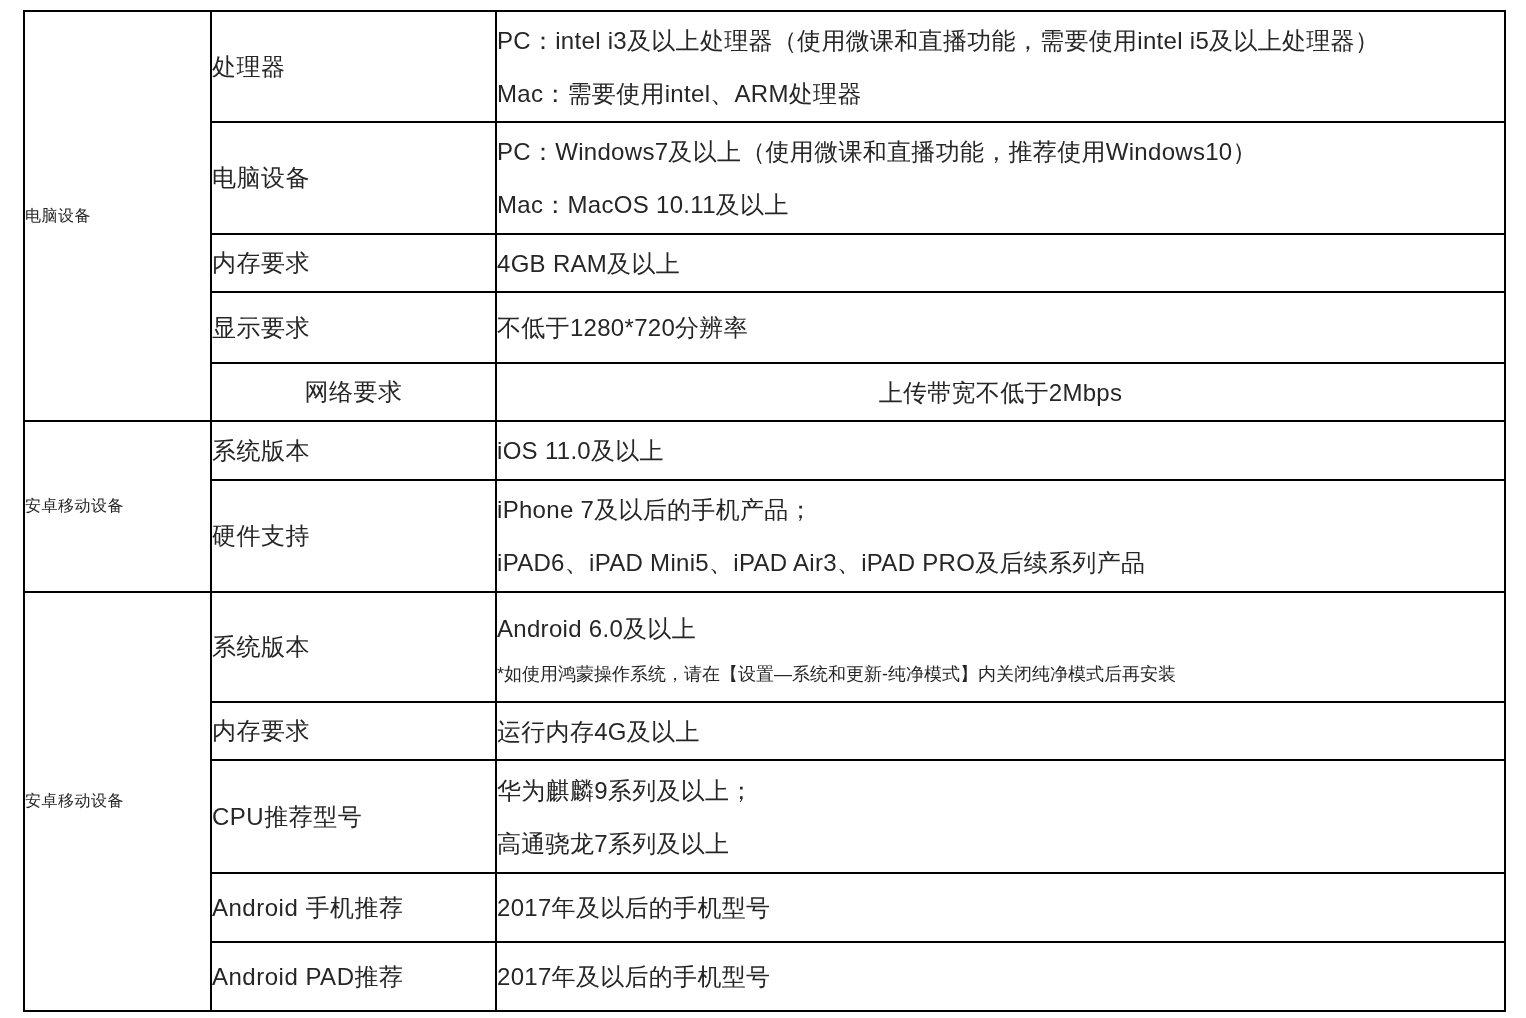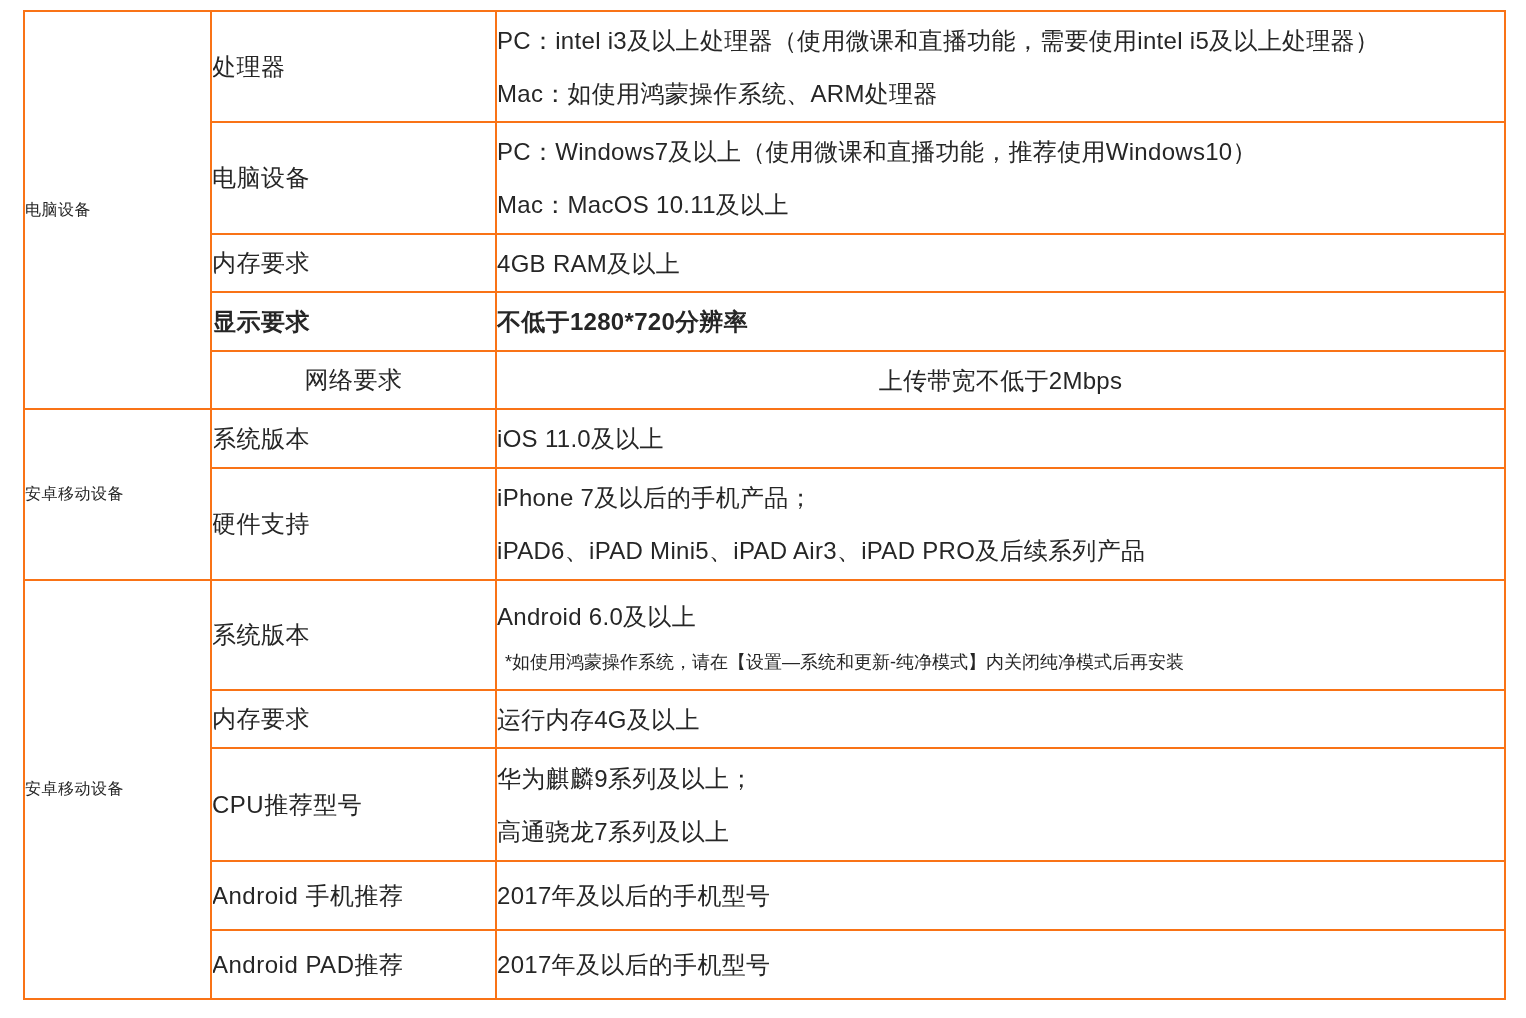--- a/index.html
+++ b/index.html
@@ -20,87 +20,85 @@
     left: 23px;
     top: 10px;
   }
   table.req-table {
     border-collapse: collapse;
     table-layout: fixed;
     width: 1483px;
     background: #ffffff;
   }
   table.req-table td {
-    border: 2px solid #f97316;
+    border: 2px solid #000000;
     vertical-align: middle;
     padding: 0;
     overflow: hidden;
   }
   td.category-cell {
     padding-left: 11px;
     font-size: 16px;
     letter-spacing: 0.5px;
   }
   td.label-cell {
     padding-left: 16px;
     font-size: 24px;
     letter-spacing: 0.5px;
-    border-radius: 27px;
   }
   td.value-cell {
     padding-left: 15px;
     padding-right: 8px;
     font-size: 24px;
     letter-spacing: 0.3px;
   }
   .value-line {
     line-height: 53px;
     white-space: nowrap;
   }
   .value-note {
     font-size: 18px;
     line-height: 38px;
     white-space: nowrap;
     letter-spacing: 0;
-    padding-left: 8px;
   }
 </style>
 </head>
 <body>
 
 <div class="table-wrap">
   <table class="req-table">
     <colgroup>
       <col style="width:187px">
       <col style="width:285px">
       <col>
     </colgroup>
     <tbody>
         <tr style="height: 111px;">
           <td class="category-cell" rowspan="5">电脑设备</td>
           <td class="label-cell">处理器</td>
           <td class="value-cell">
             <div class="value-line">PC：intel i3及以上处理器（使用微课和直播功能，需要使用intel i5及以上处理器）</div>
-            <div class="value-line">Mac：如使用鸿蒙操作系统、ARM处理器</div>
+            <div class="value-line">Mac：需要使用intel、ARM处理器</div>
           </td>
         </tr>
         <tr style="height: 112px;">
           <td class="label-cell">电脑设备</td>
           <td class="value-cell">
             <div class="value-line">PC：Windows7及以上（使用微课和直播功能，推荐使用Windows10）</div>
             <div class="value-line">Mac：MacOS 10.11及以上</div>
           </td>
         </tr>
         <tr style="height: 58px;">
           <td class="label-cell">内存要求</td>
           <td class="value-cell">
             <div class="value-line">4GB RAM及以上</div>
           </td>
         </tr>
-        <tr style="height: 59px; font-weight: bold;">
+        <tr style="height: 71px;">
           <td class="label-cell">显示要求</td>
           <td class="value-cell">
             <div class="value-line">不低于1280*720分辨率</div>
           </td>
         </tr>
         <tr style="height: 58px; text-align: center;">
           <td class="label-cell">网络要求</td>
           <td class="value-cell">
             <div class="value-line">上传带宽不低于2Mbps</div>
           </td>

